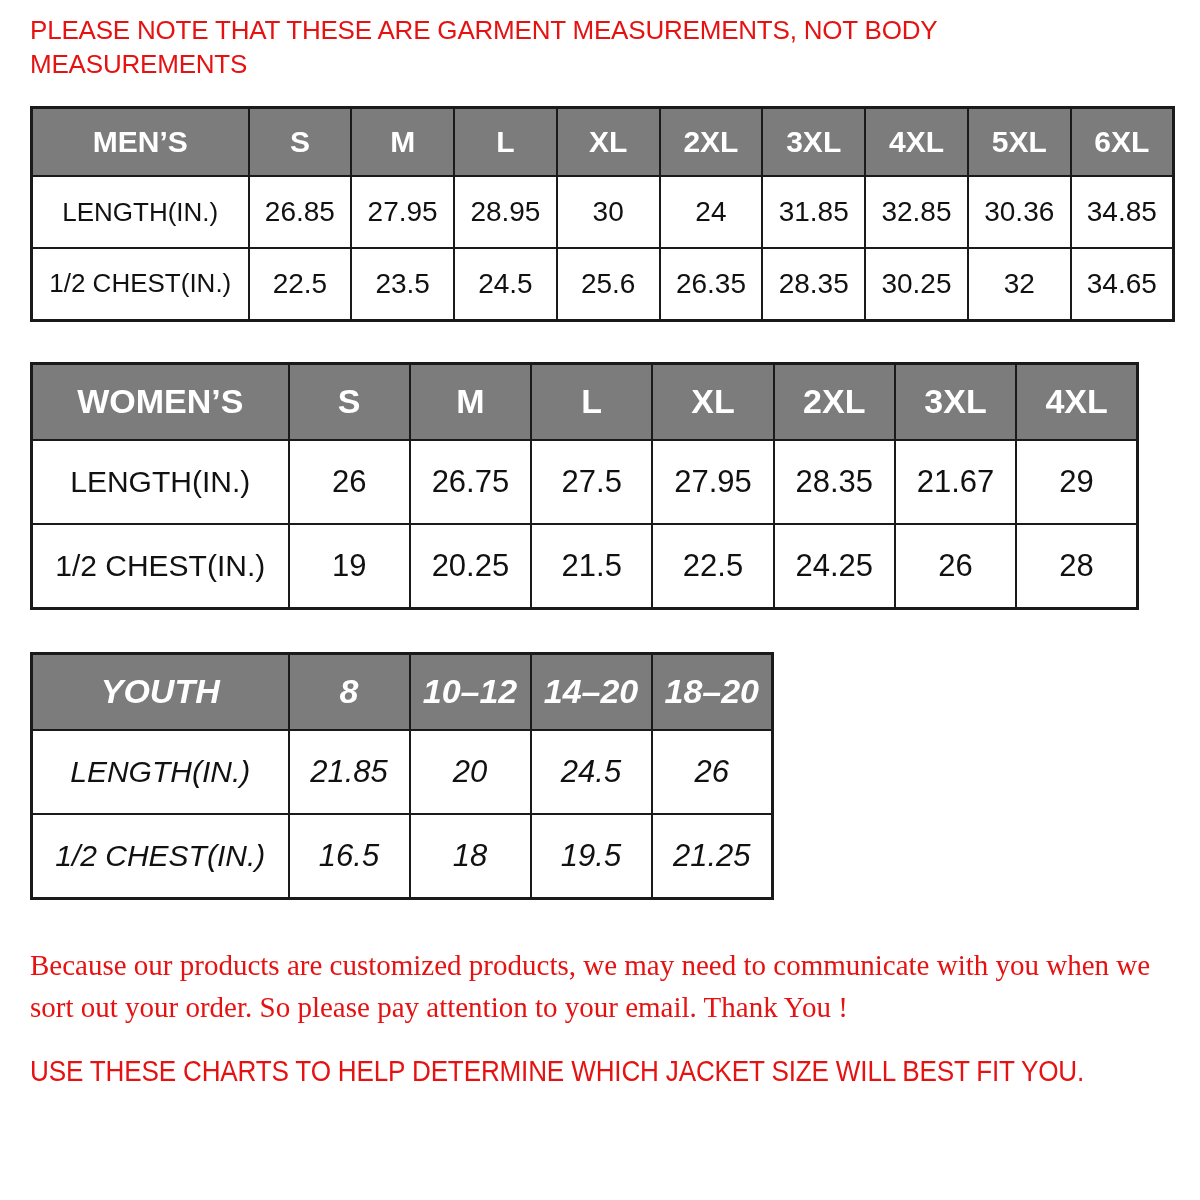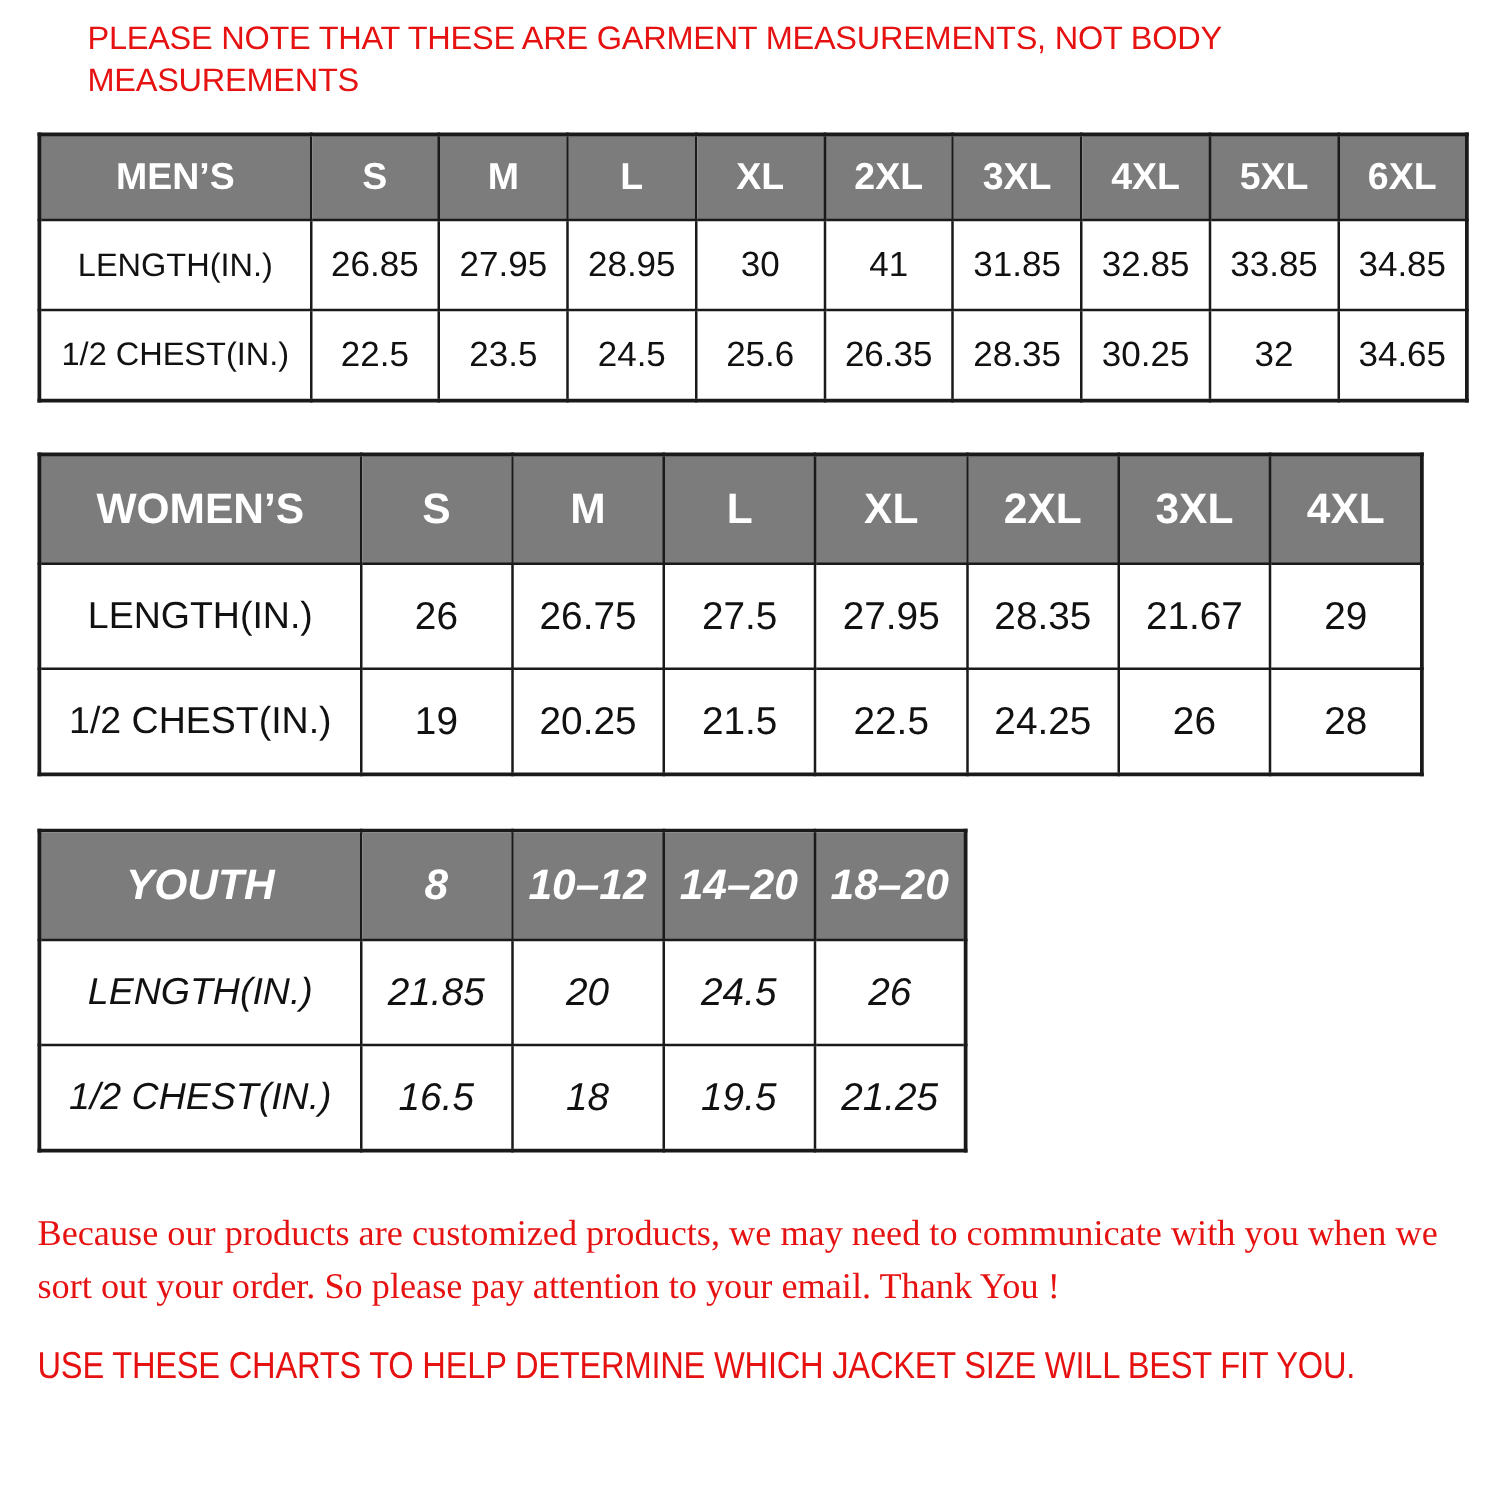--- a/index.html
+++ b/index.html
@@ -34,21 +34,20 @@
 
   
   .garment-note {
     margin-top: 14px;
     max-width: 1000px;
     font-size: 26px;
     line-height: 1.3;
     font-weight: 400;
     letter-spacing: -0.2px;
     color: #e61212;
-    margin-left: 40px;
   }
 
   
   .size-table {
     border-collapse: collapse;
     table-layout: fixed;
     border: 3px solid #1a1a1a;
     padding-left: 24px;
   }
   .size-table th, .size-table td {
@@ -66,21 +65,21 @@
   .size-table td { color: #111111; font-weight: 400; }
 
   .mens   { width: 1145px; margin-top: 24px; }
   .womens { width: 1109px; margin-top: 40px; }
   .youth  { width: 744px;  margin-top: 42px; font-style: italic; }
 
   .mens th   { height: 69px; font-size: 30px; }
   .mens td   { height: 72px; font-size: 28px; }
   .mens td.row-label { font-size: 26px; }
 
-  .womens th, .youth th { height: 88px; font-size: 34px; }
+  .womens th, .youth th { height: 77px; font-size: 34px; }
   .womens td, .youth td { height: 84px; font-size: 31px; }
   .womens td.row-label, .youth td.row-label { font-size: 30px; }
 
   
   .footer-note {
     margin-top: 44px;
     width: 1155px;
     font-size: 29px;
     line-height: 1.45;
     color: #e61212;
@@ -136,24 +135,24 @@
             <th>6XL</th>
           </tr>
         </thead>
         <tbody>
           <tr>
             <td class="row-label">LENGTH(IN.)</td>
             <td>26.85</td>
             <td>27.95</td>
             <td>28.95</td>
             <td>30</td>
-            <td>41</td>
+            <td>24</td>
             <td>31.85</td>
             <td>32.85</td>
-            <td>33.85</td>
+            <td>30.36</td>
             <td>34.85</td>
           </tr>
           <tr>
             <td class="row-label">1/2 CHEST(IN.)</td>
             <td>22.5</td>
             <td>23.5</td>
             <td>24.5</td>
             <td>25.6</td>
             <td>26.35</td>
             <td>28.35</td>

